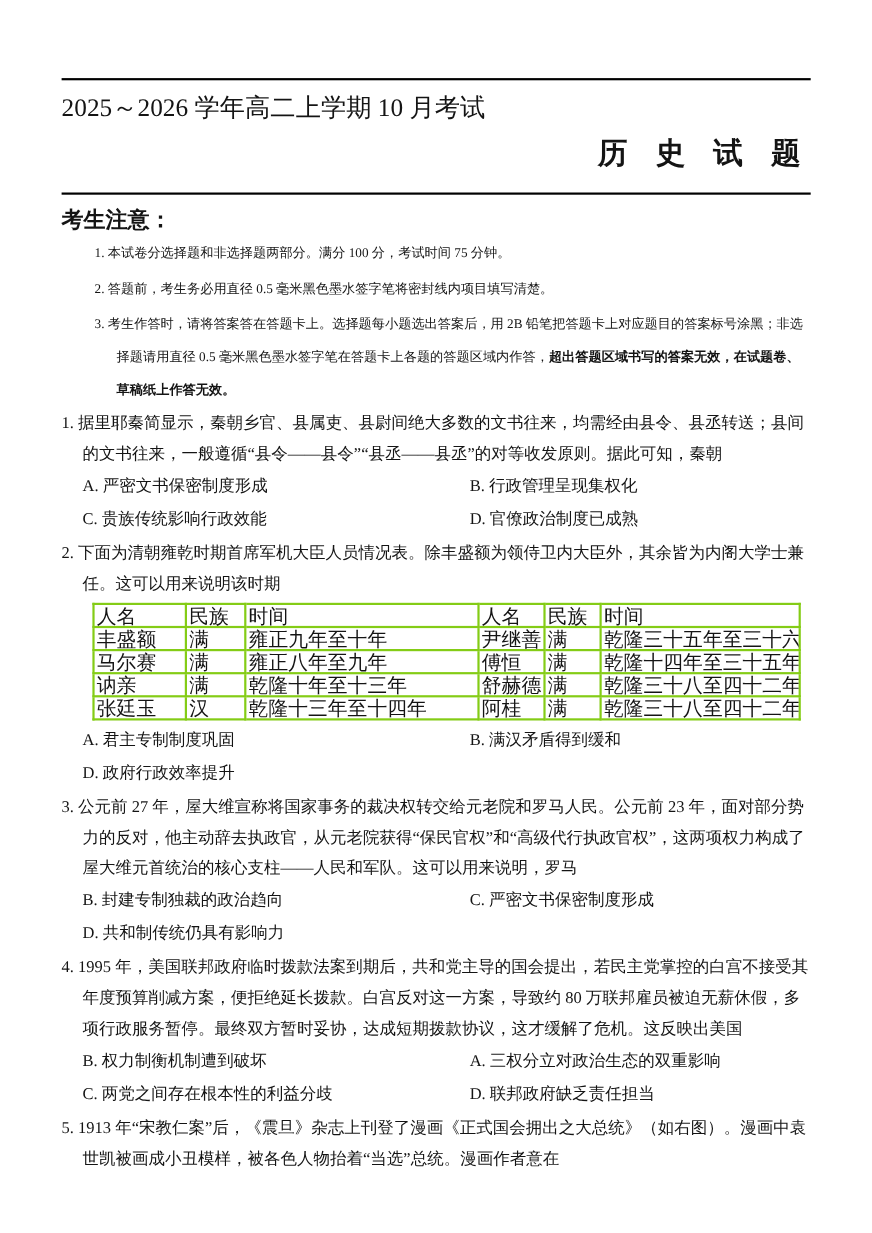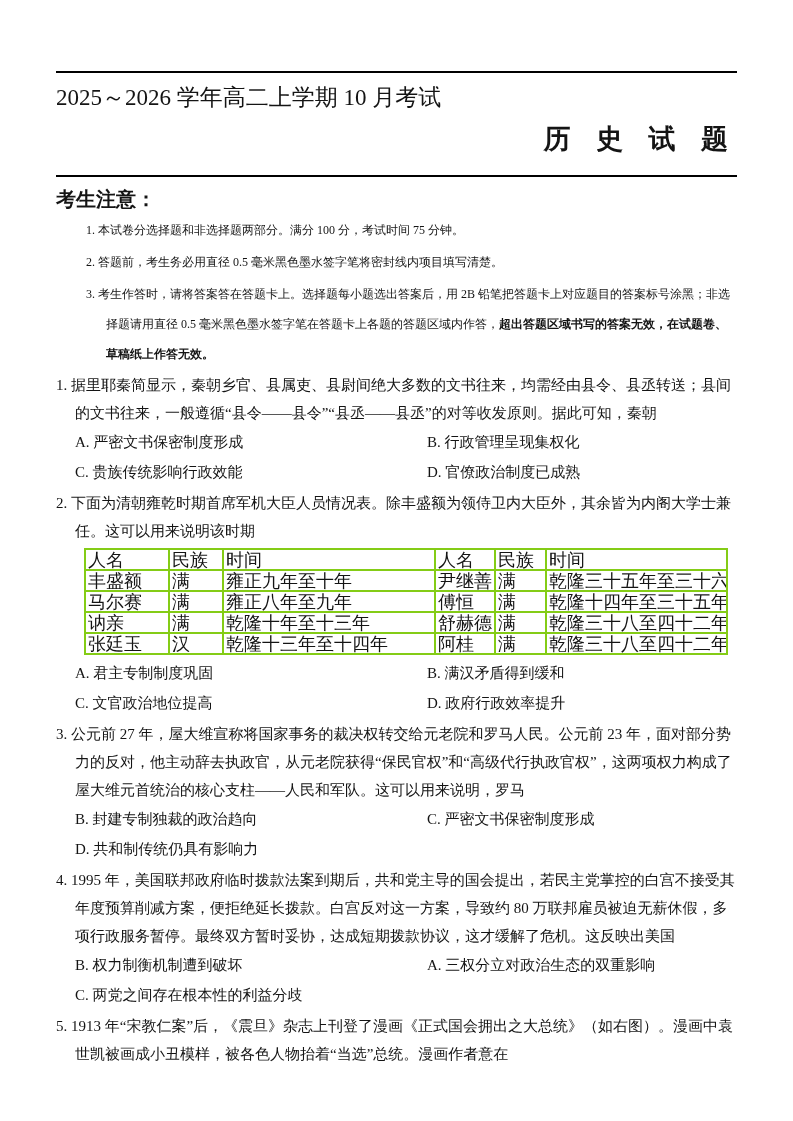--- a/index.html
+++ b/index.html
@@ -137,40 +137,40 @@
             <td>乾隆十三年至十四年</td>
             <td>阿桂</td>
             <td>满</td>
             <td>乾隆三十八至四十二年</td>
           </tr>
         </tbody>
     </table>
     <div class="options">
       <div class="option">A. 君主专制制度巩固</div>
       <div class="option">B. 满汉矛盾得到缓和</div>
-      <div class="option">C. 文官政治地位提高</div>
       <div class="option">D. 政府行政效率提升</div>
     </div>
   </div>
 
   <div class="question">
     <div class="q-stem">3. 公元前 27 年，屋大维宣称将国家事务的裁决权转交给元老院和罗马人民。公元前 23 年，面对部分势力的反对，他主动辞去执政官，从元老院获得“保民官权”和“高级代行执政官权”，这两项权力构成了屋大维元首统治的核心支柱——人民和军队。这可以用来说明，罗马</div>
     <div class="options">
       <div class="option">B. 封建专制独裁的政治趋向</div>
       <div class="option">C. 严密文书保密制度形成</div>
       <div class="option">D. 共和制传统仍具有影响力</div>
     </div>
   </div>
 
   <div class="question">
     <div class="q-stem">4. 1995 年，美国联邦政府临时拨款法案到期后，共和党主导的国会提出，若民主党掌控的白宫不接受其年度预算削减方案，便拒绝延长拨款。白宫反对这一方案，导致约 80 万联邦雇员被迫无薪休假，多项行政服务暂停。最终双方暂时妥协，达成短期拨款协议，这才缓解了危机。这反映出美国</div>
     <div class="options">
       <div class="option">B. 权力制衡机制遭到破坏</div>
       <div class="option">A. 三权分立对政治生态的双重影响</div>
       <div class="option">C. 两党之间存在根本性的利益分歧</div>
+      <div class="option">D. 联邦政府缺乏责任担当</div>
     </div>
   </div>
 
   <div class="question">
     <div class="q-stem">5. 1913 年“宋教仁案”后，《震旦》杂志上刊登了漫画《正式国会拥出之大总统》（如右图）。漫画中袁世凯被画成小丑模样，被各色人物抬着“当选”总统。漫画作者意在</div>
   </div>
 
 </div>
 
 </body></html>

